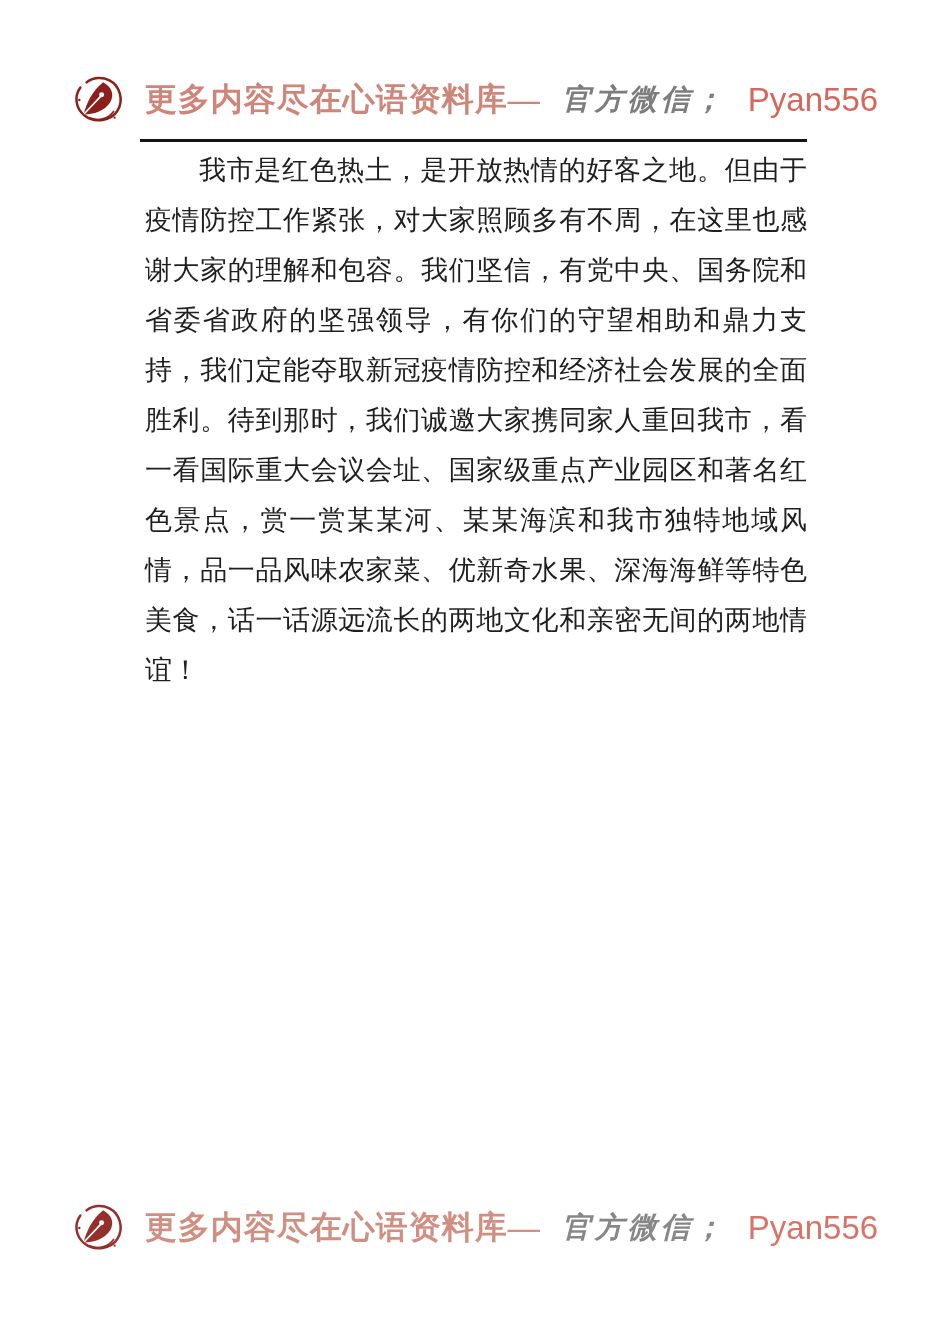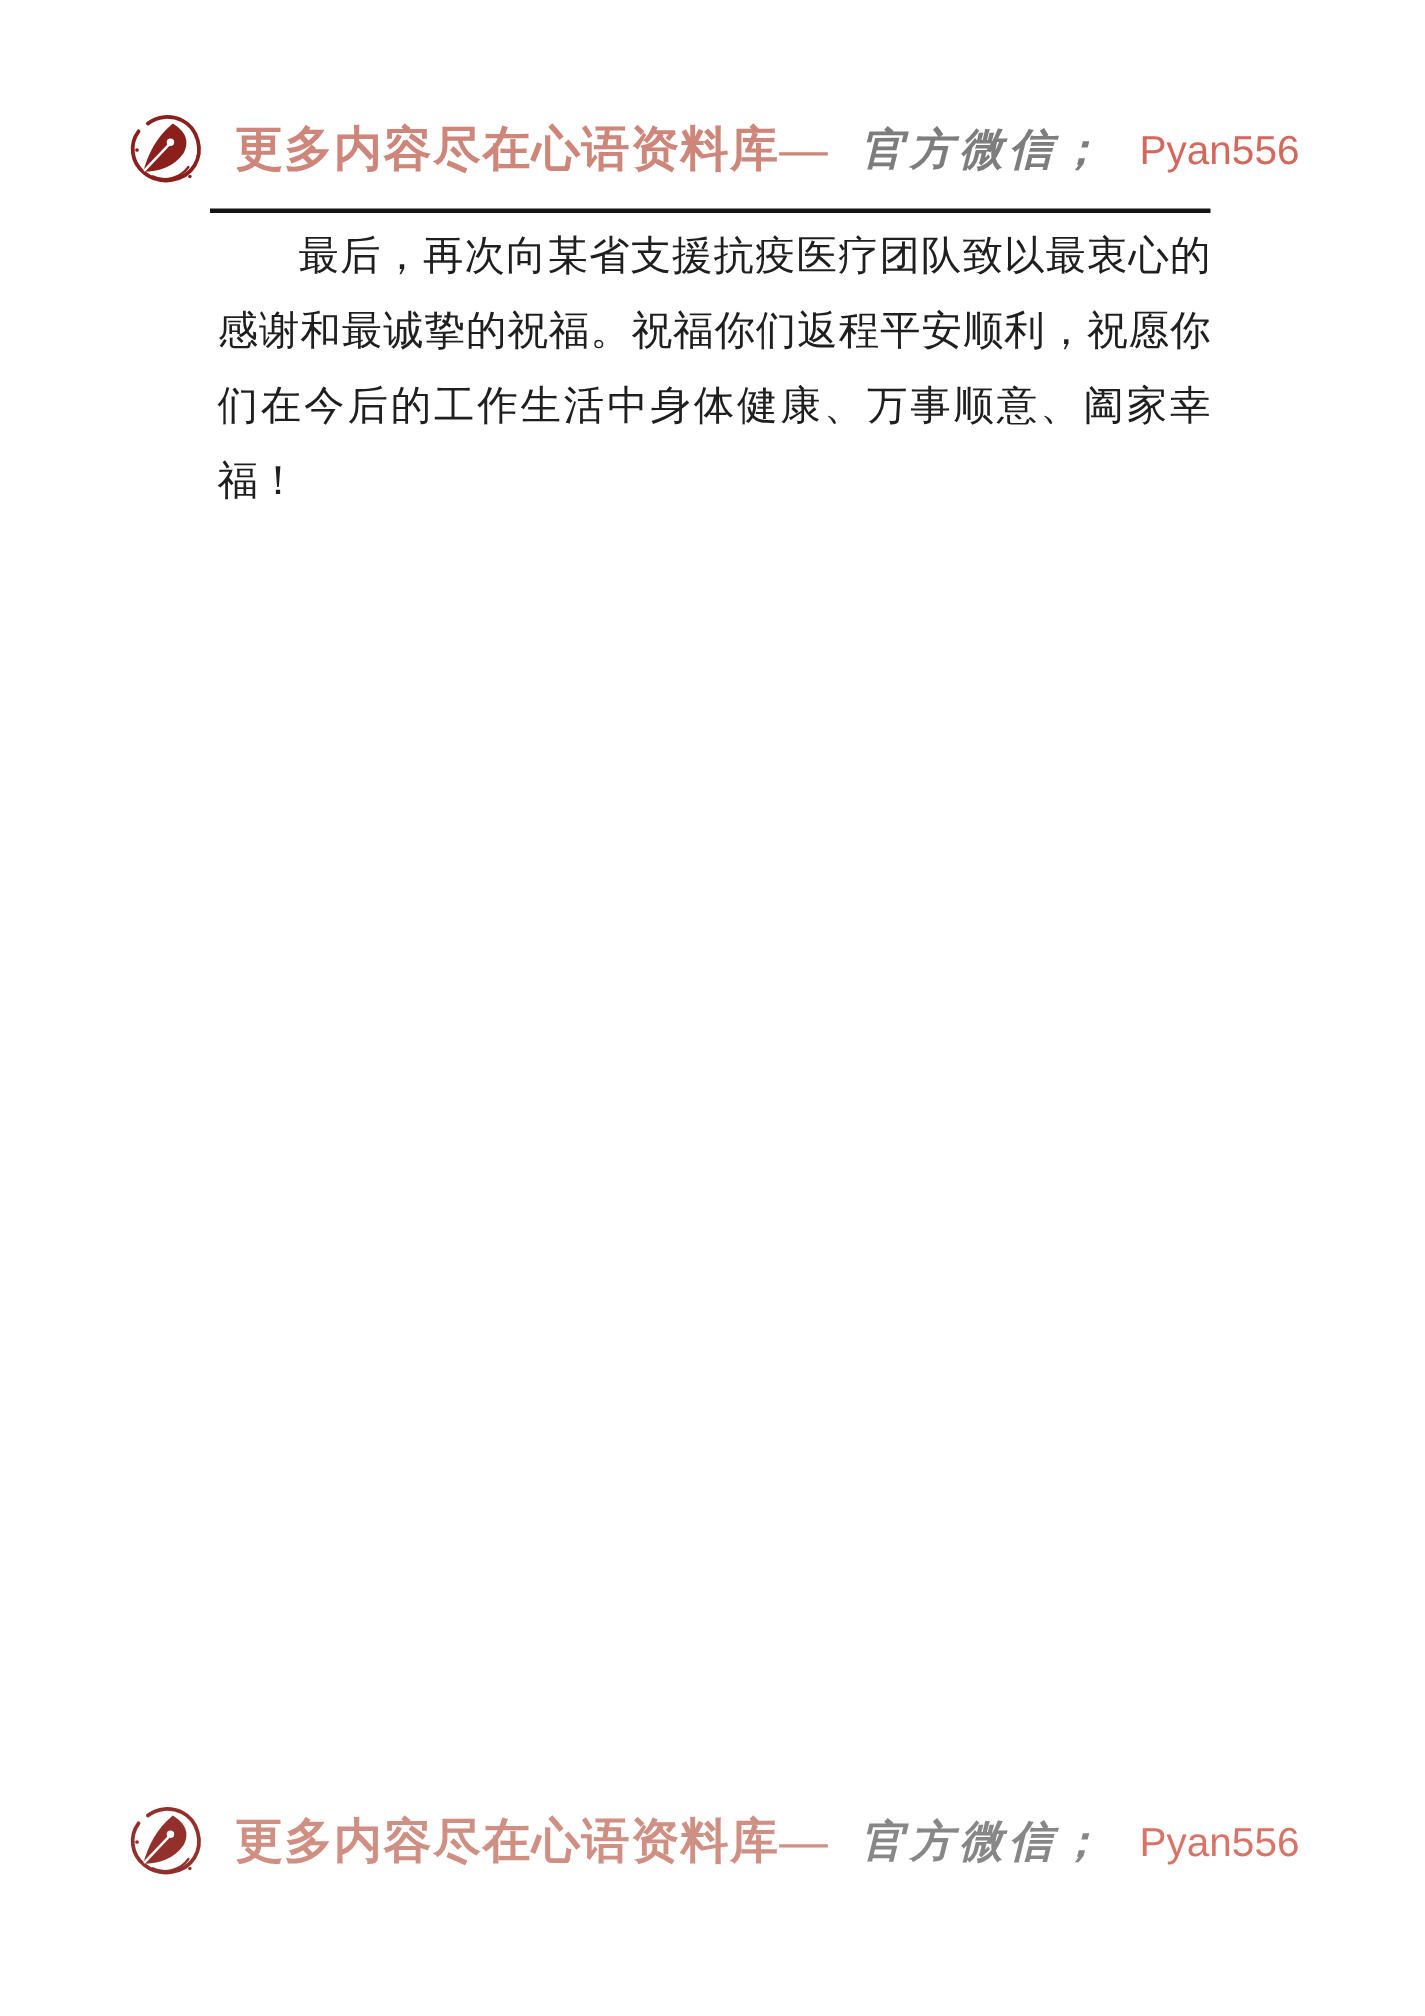--- a/index.html
+++ b/index.html
@@ -38,21 +38,21 @@
     color: var(--label-color, #7d7d7d);
     font-size: 29px;
     font-style: italic;
     font-weight: 600;
     letter-spacing: 4px;
     font-family: Liberation Serif, serif;
   }
   .wechat-id {
     color: var(--id-color, #d5685c);
     font-family: "Liberation Sans", sans-serif;
-    font-size: 27px;
+    font-size: 33px;
   }
 
   
   .rule {
     position: absolute;
     left: 140px; top: 139px;
     width: 667px; height: 3px;
     background: var(--divider-color, #141414);
   }
 
@@ -87,21 +87,21 @@
       </svg>
     </span>
     <span class="brand">更多内容尽在心语资料库—</span>
       <span class="wechat-label">官方微信；</span>
       <span class="wechat-id">Pyan556</span>
   </div>
 
   <div class="rule"></div>
 
   <div class="content">
-    <p class="indent">最后，再次向某省支援抗疫医疗团队致以最衷心的感谢和最诚挚的祝福。祝福你们返程平安顺利，祝愿你们在今后的工作生活中身体健康、万事顺意、阖家幸福！</p>
+    <p class="indent">我市是红色热土，是开放热情的好客之地。但由于疫情防控工作紧张，对大家照顾多有不周，在这里也感谢大家的理解和包容。我们坚信，有党中央、国务院和省委省政府的坚强领导，有你们的守望相助和鼎力支持，我们定能夺取新冠疫情防控和经济社会发展的全面胜利。待到那时，我们诚邀大家携同家人重回我市，看一看国际重大会议会址、国家级重点产业园区和著名红色景点，赏一赏某某河、某某海滨和我市独特地域风情，品一品风味农家菜、优新奇水果、深海海鲜等特色美食，话一话源远流长的两地文化和亲密无间的两地情谊！</p>
   </div>
 
   <div class="watermark footer">
     <span class="logo">
       <svg viewBox="0 0 50 54" width="52" height="56" aria-hidden="true">
         <path d="M8 15 C2 23 3 35 12 42 C22 50 38 47 44 37 C50 27 46 13 36 8 C29 4.5 20 5 14 10" fill="none" stroke="#8a1f1b" stroke-width="2.4" stroke-linecap="round"></path>
         <path d="M17 44 C25 48 35 45 40 38" fill="none" stroke="#8a1f1b" stroke-width="1.6" stroke-linecap="round"></path>
         <path d="M11 41 C14 30 19 19 30 10 C38 15 41 21 37 29 C31 38 21 41 11 41 Z" fill="#8a1f1b"></path>
         <path d="M12 40 L28 23" stroke="#ffffff" stroke-width="1.6" stroke-linecap="round" fill="none"></path>
         <circle cx="28.5" cy="22" r="2.4" fill="#ffffff"></circle>

